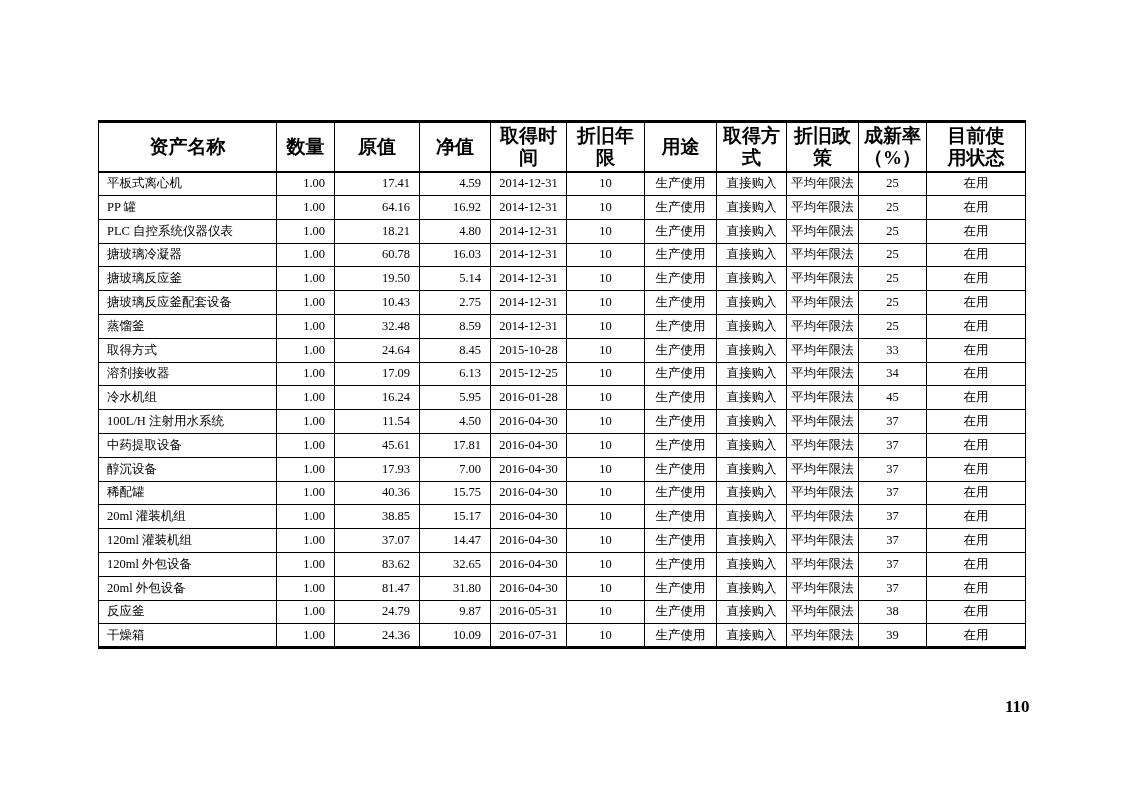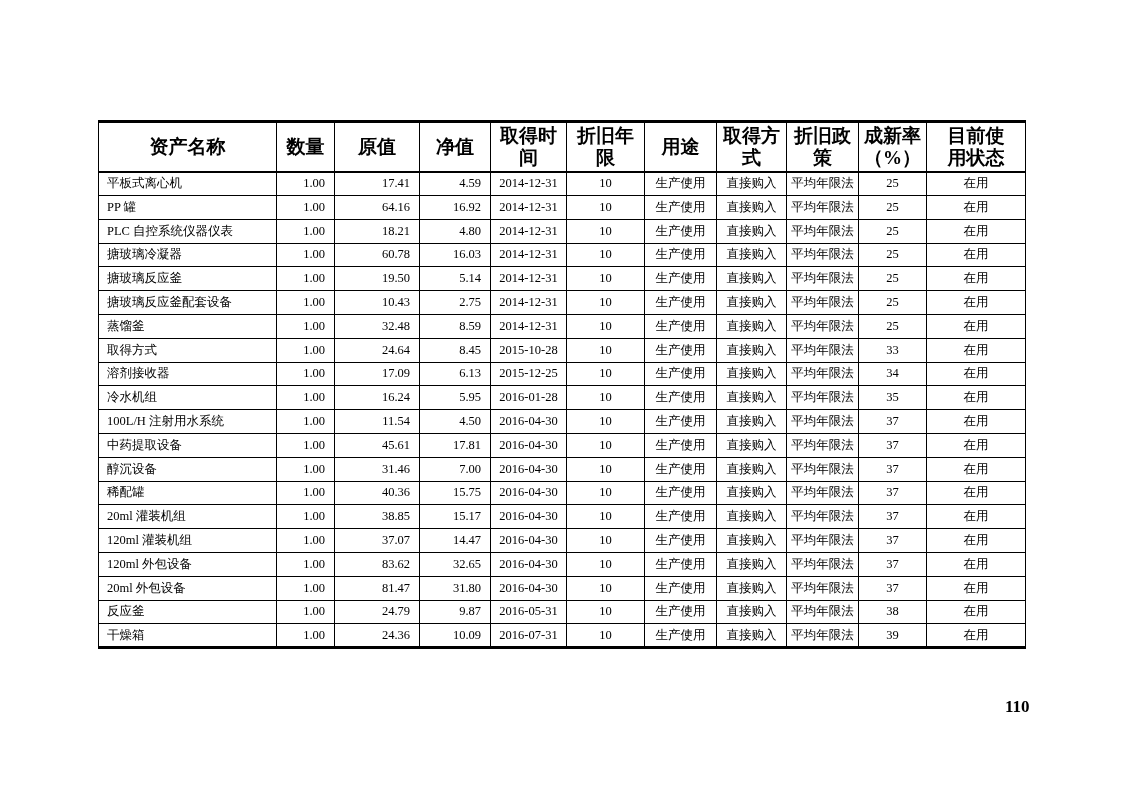--- a/index.html
+++ b/index.html
@@ -217,21 +217,21 @@
         <tr>
           <td>冷水机组</td>
           <td>1.00</td>
           <td>16.24</td>
           <td>5.95</td>
           <td>2016-01-28</td>
           <td>10</td>
           <td>生产使用</td>
           <td>直接购入</td>
           <td>平均年限法</td>
-          <td>35</td>
+          <td>45</td>
           <td>在用</td>
         </tr>
         <tr>
           <td>100L/H 注射用水系统</td>
           <td>1.00</td>
           <td>11.54</td>
           <td>4.50</td>
           <td>2016-04-30</td>
           <td>10</td>
           <td>生产使用</td>
@@ -249,21 +249,21 @@
           <td>10</td>
           <td>生产使用</td>
           <td>直接购入</td>
           <td>平均年限法</td>
           <td>37</td>
           <td>在用</td>
         </tr>
         <tr>
           <td>醇沉设备</td>
           <td>1.00</td>
-          <td>31.46</td>
+          <td>17.93</td>
           <td>7.00</td>
           <td>2016-04-30</td>
           <td>10</td>
           <td>生产使用</td>
           <td>直接购入</td>
           <td>平均年限法</td>
           <td>37</td>
           <td>在用</td>
         </tr>
         <tr>

